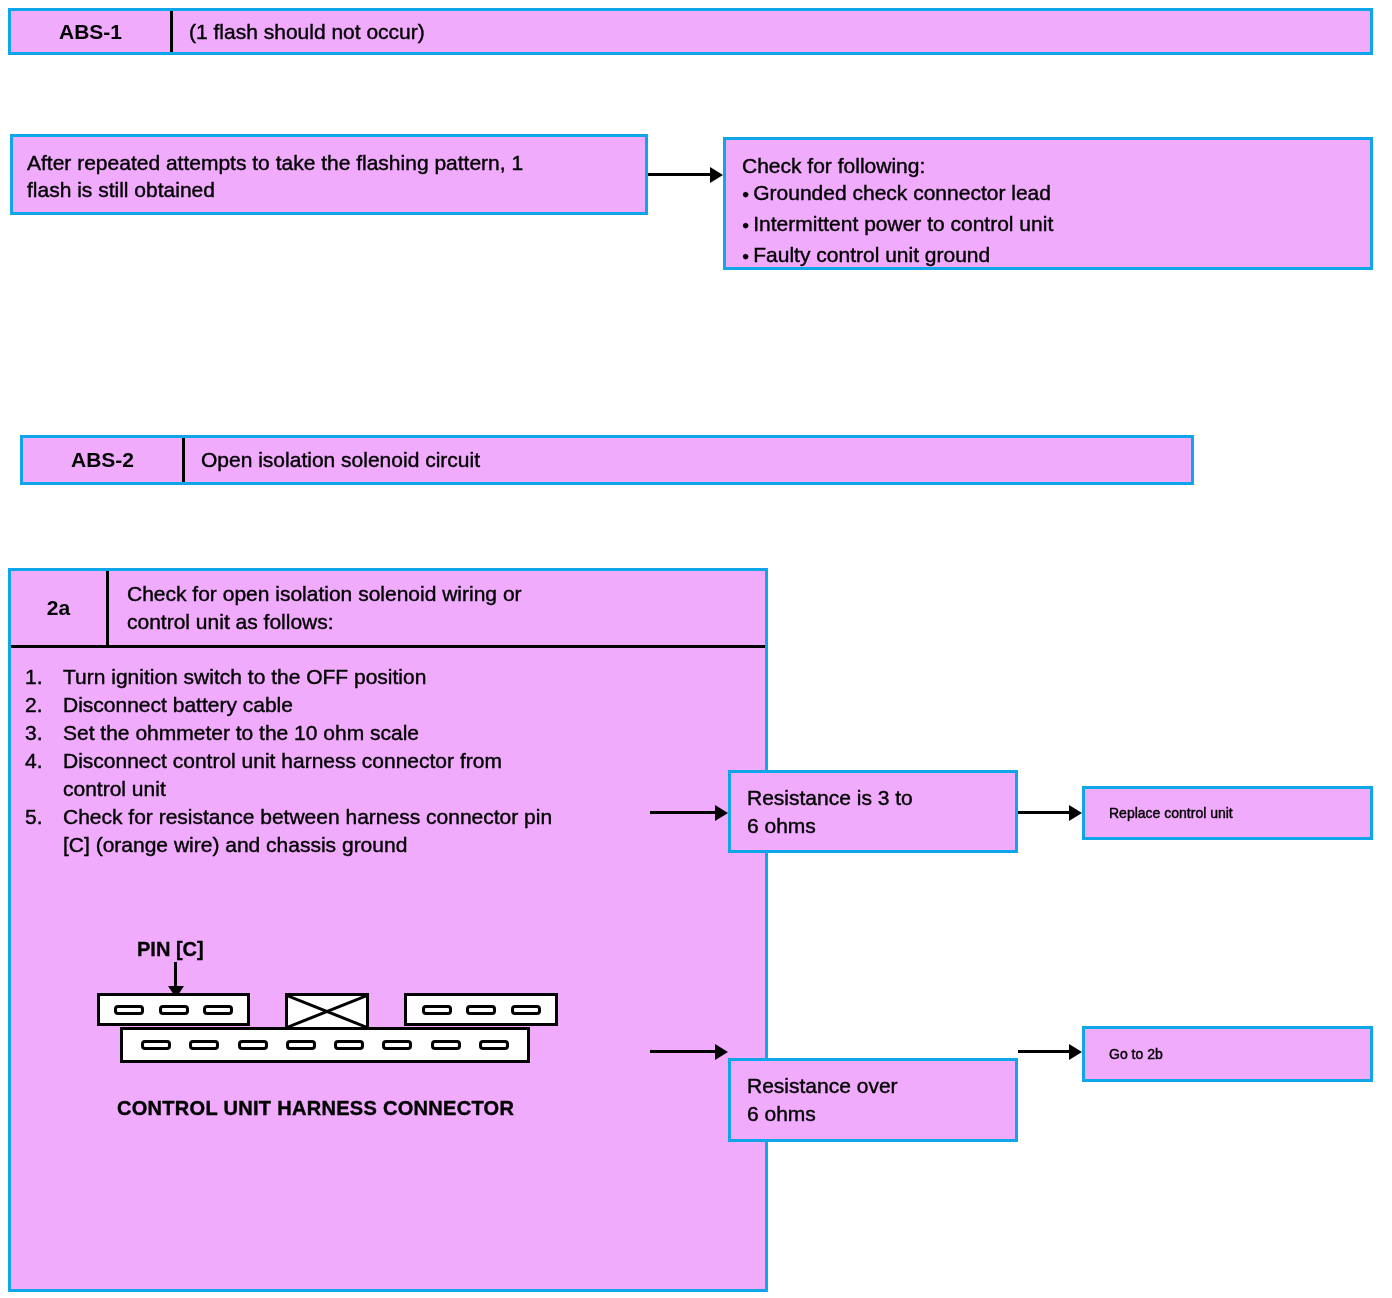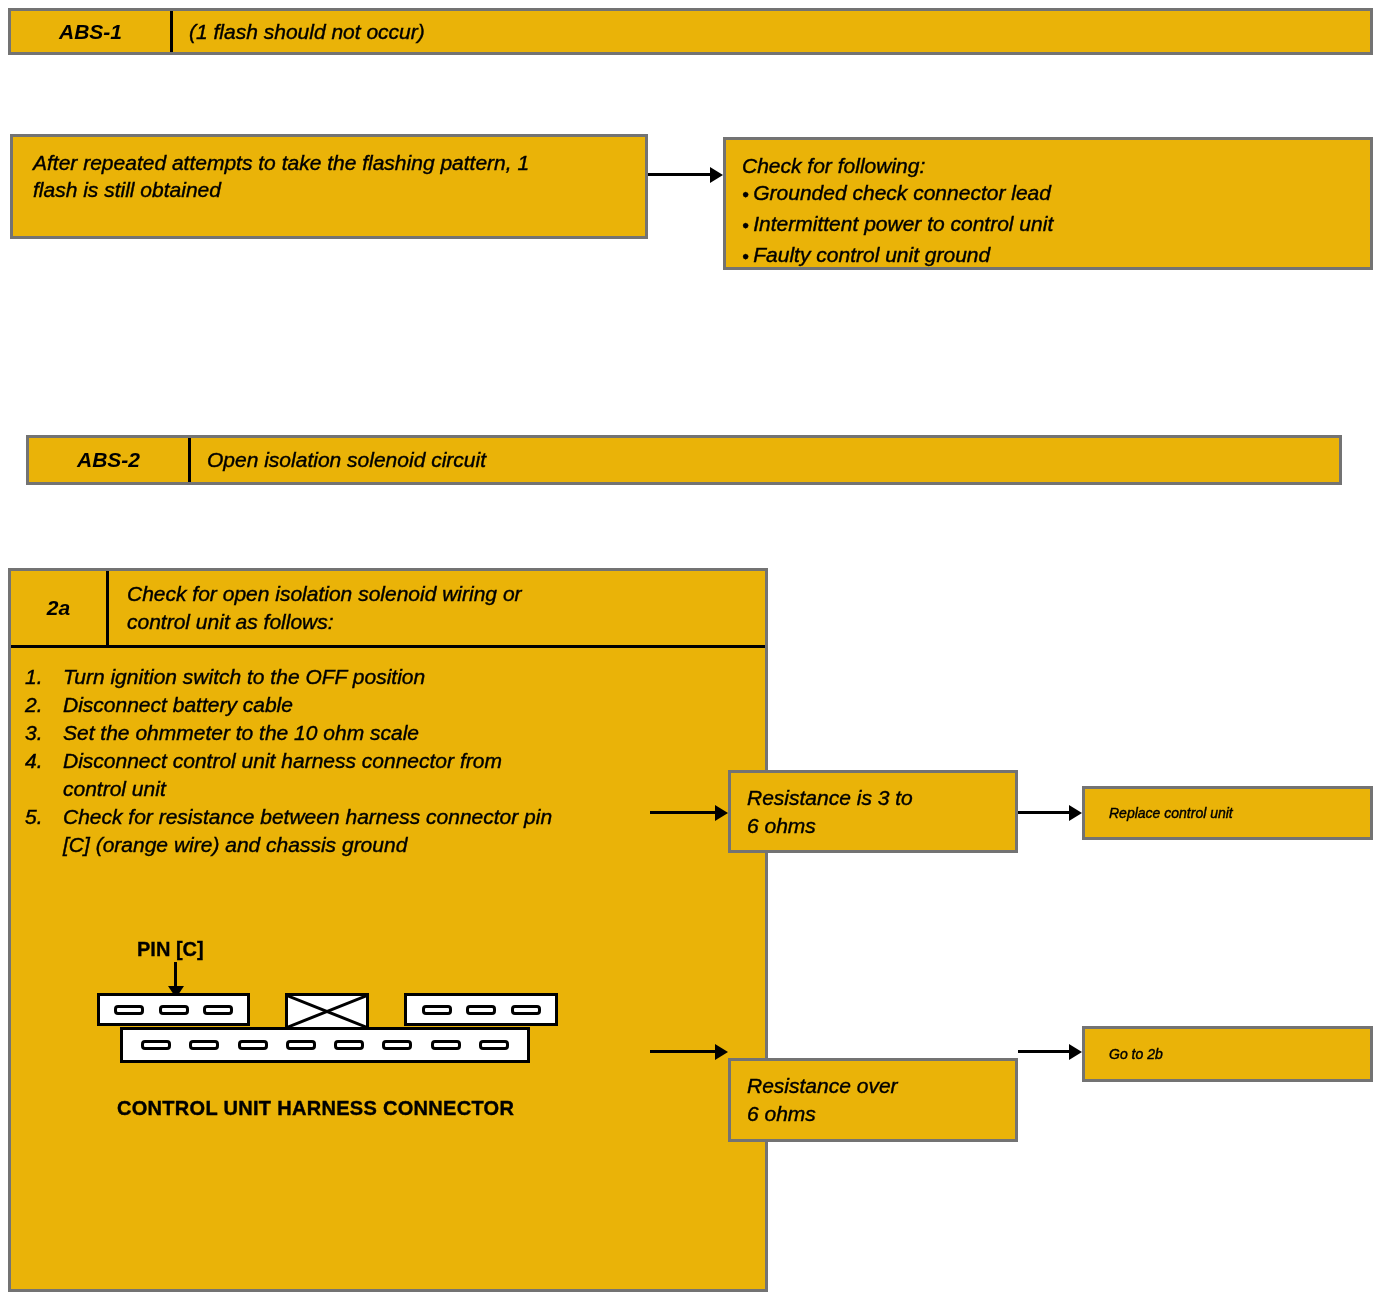--- a/index.html
+++ b/index.html
@@ -2,21 +2,21 @@
 <html><head>
 <meta charset="utf-8">
 <style>
   html,body{margin:0;padding:0;}
   body{
     width:1392px;height:1298px;position:relative;overflow:hidden;
     background:#ffffff;color:#000000;
     font-family:"Liberation Sans","DejaVu Sans",sans-serif;
   }
   .abs{position:absolute;box-sizing:border-box;}
-  .box{border:3px solid #737373;background:#eab308;font-style:italic;}
+  .box{border:3px solid #0ea5e9;background:#f0abfc;}
   .pre{white-space:pre-line;}
   .ink{-webkit-text-stroke:0.4px #000;}
   .bold{font-weight:bold;-webkit-text-stroke:0.3px #000;}
 
   
   .bar{display:flex;align-items:stretch;}
   .bar-label{width:159px;border-right:3px solid #000;display:flex;align-items:center;justify-content:center;font-weight:bold;font-size:21px;}
   .bar-desc{flex:1;display:flex;align-items:center;padding-left:16px;font-size:21px;}
 
   
@@ -52,21 +52,21 @@
   .bullet-dot::before{content:"\25CF";font-size:12px;margin-right:4px;position:relative;top:-2px;}
 </style>
 </head>
 <body>
 
 <div class="abs box bar" style="left:8px;top:8px;width:1365px;height:47px;">
   <div class="bar-label">ABS-1</div>
   <div class="bar-desc ink">(1 flash should not occur)</div>
 </div>
 
-<div class="abs box flow-text ink pre" style="left:10px;top:134px;width:638px;height:105px;padding:12px 20px;">After repeated attempts to take the flashing pattern, 1
+<div class="abs box flow-text ink pre" style="left:10px;top:134px;width:638px;height:81px;padding:12px 14px;">After repeated attempts to take the flashing pattern, 1
 flash is still obtained</div>
 
 <div class="abs arrow" style="left:648px;top:167px;width:75px;">
   <div class="shaft"></div>
   <div class="head"></div>
 </div>
 
 <div class="abs box flow-text ink" style="left:723px;top:137px;width:650px;height:133px;padding:12px 16px;">
   <div>Check for following:</div>
   <div class="bullet-row">
@@ -76,21 +76,21 @@
   <div class="bullet-row">
     <span class="bullet-dot"></span>
     <span>Intermittent power to control unit</span>
   </div>
   <div class="bullet-row">
     <span class="bullet-dot"></span>
     <span>Faulty control unit ground</span>
   </div>
 </div>
 
-<div class="abs box bar" style="left:26px;top:435px;width:1316px;height:50px;">
+<div class="abs box bar" style="left:20px;top:435px;width:1174px;height:50px;">
   <div class="bar-label">ABS-2</div>
   <div class="bar-desc ink">Open isolation solenoid circuit</div>
 </div>
 
 <div class="abs box" style="left:8px;top:568px;width:760px;height:724px;">
   <div class="step-header">
     <div class="step-id">2a</div>
     <div class="step-title ink pre">Check for open isolation solenoid wiring or
 control unit as follows:</div>
   </div>

